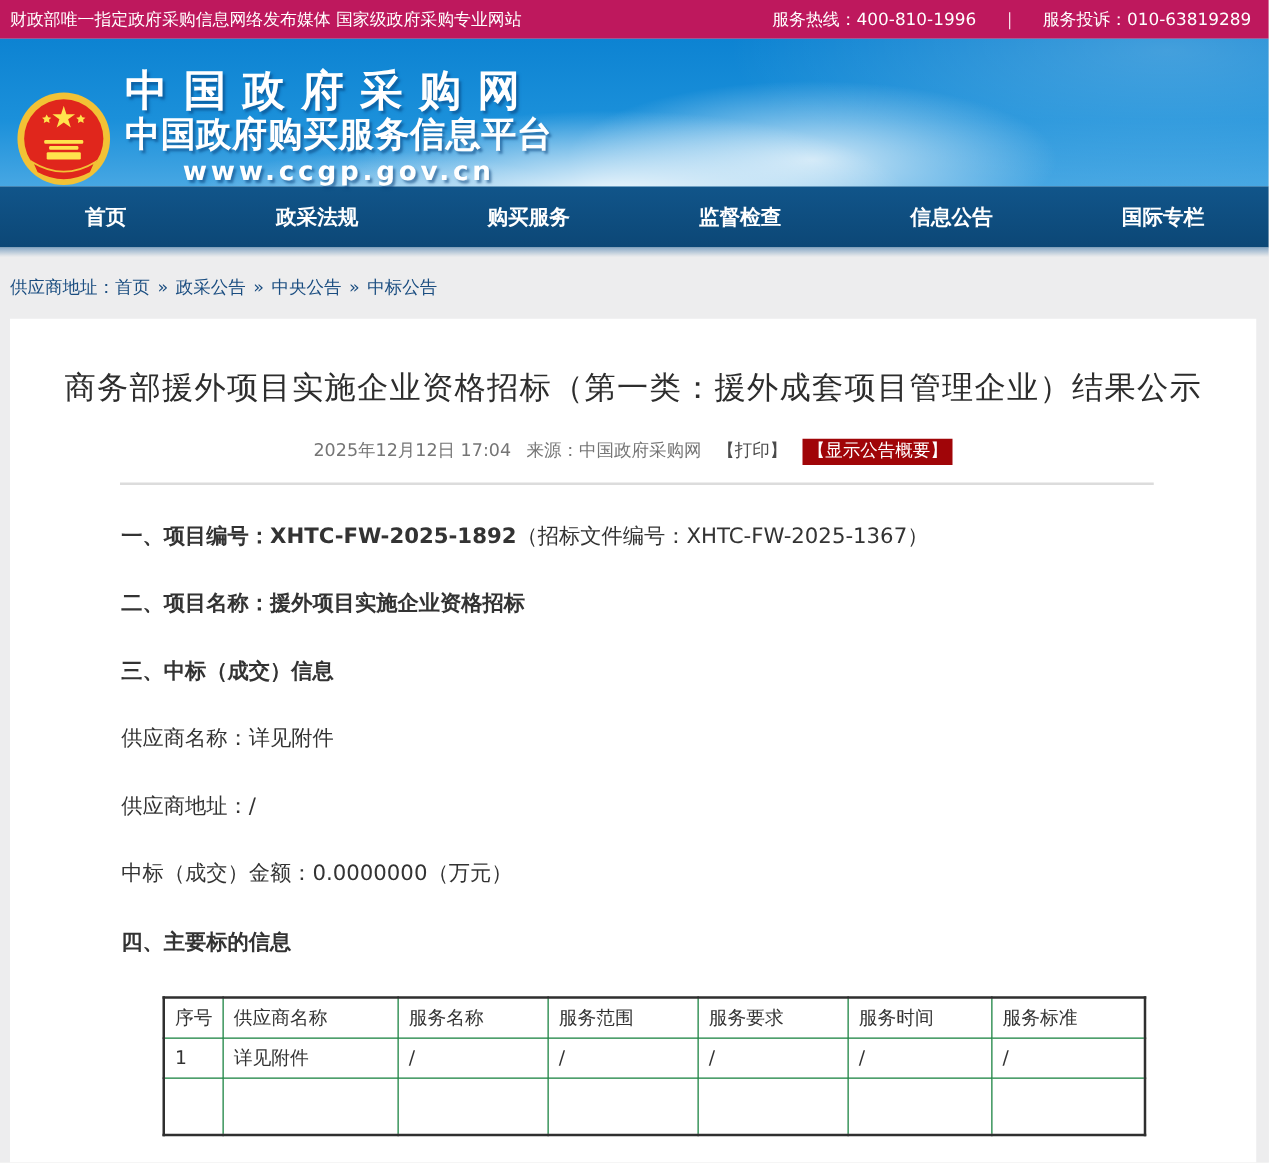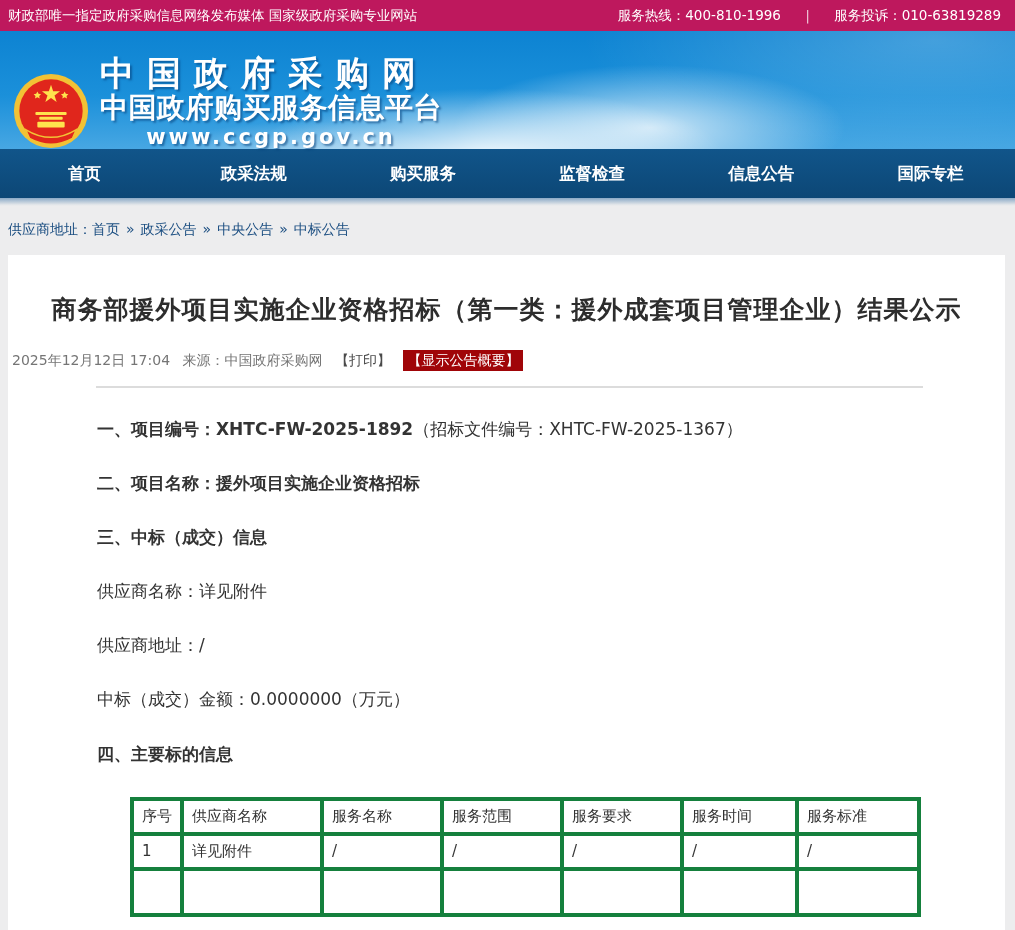--- a/index.html
+++ b/index.html
@@ -32,36 +32,36 @@
               color:#fff; font-size:16.5px; font-weight:bold; cursor:pointer; }
   .nav-fade { height:8px; background:linear-gradient(180deg,#8aa9c6,#e4e7ea 85%,#ededee); }
 
   
   .crumbs { padding:15px 10px 16px 8px; font-size:14px; color:#1a4d80; }
   .crumbs a { color:#1a4d80; text-decoration:none; cursor:pointer; }
   .crumb-sep { margin:0 6px; }
 
   
   .panel { margin:0 10px 0 8px; background:#fff; height:675px; overflow:hidden; }
-  .art-title { margin-top:38px; text-align:center; font-size:25px; font-weight:bold;
+  .art-title { margin-top:38px; text-align:center; font-size:25px; font-weight:normal;
                color:#2d2d2d; letter-spacing:1px; }
-  .art-meta { margin-top:26px; font-size:14px; color:#757575; }
+  .art-meta { margin-top:26px; text-align:center; font-size:14px; color:#757575; }
   .art-meta span { margin:0 4px; }
   .print-link { color:#4a4a4a; cursor:pointer; }
   .summary-badge { background:#a00508; color:#fff; padding:2px 4px 3px; cursor:pointer; }
   .divider { margin:16px 82px 0 88px; border-top:2px solid #dcdcdc; }
 
   .body-text { padding:30px 84px 0 89px; }
   .body-text p { font-size:17px; color:#333; margin-bottom:32px; line-height:1.3; }
   .body-text b { font-weight:bold; }
 
   
   .tbl-wrap { margin-left:33px; }
   table { border-collapse:collapse; border:2px solid #2f2f2f; table-layout:fixed; }
-  td { border:4px solid #15803d; font-size:15px; color:#333; padding:6px 8px;
+  td { border:1px solid #15803d; font-size:15px; color:#333; padding:6px 8px;
        vertical-align:middle; overflow:hidden; white-space:nowrap; }
   tr.row-tall td { height:46px; }
 </style>
 </head>
 <body>
 
 <div class="topbar">
   <div>财政部唯一指定政府采购信息网络发布媒体 国家级政府采购专业网站</div>
   <div class="topbar-right">
     <span>服务热线：400-810-1996</span>

